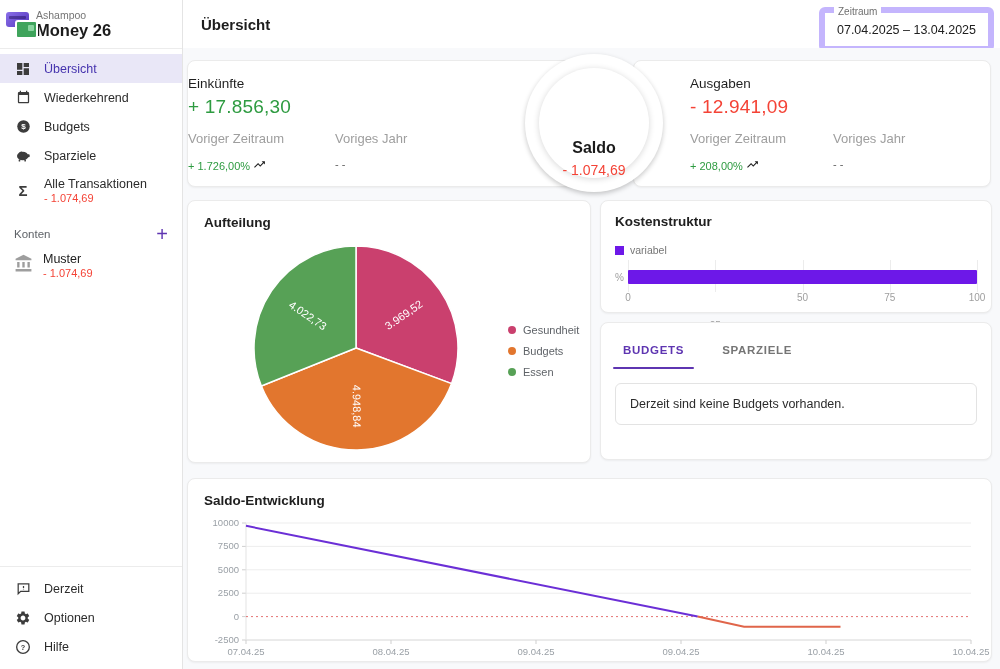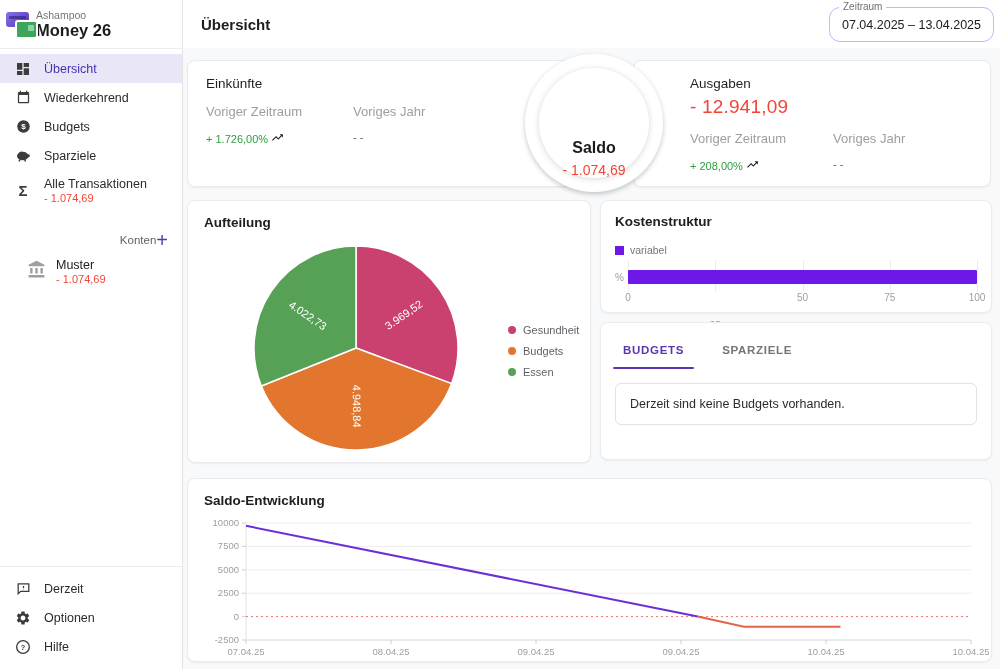--- a/index.html
+++ b/index.html
@@ -19,41 +19,41 @@
   .logo .card2:after{content:'';position:absolute;right:2px;top:3px;width:6px;height:6px;background:#8ad5a0;border-radius:1px}
   .brand-sub{font-size:10.5px;color:#757575;line-height:12px}
   .brand-name{font-size:16.5px;font-weight:700;color:#1c1c1c;line-height:18px}
   .nav{padding-top:5px}
   .nav-item{height:29px;display:flex;align-items:center;padding:0 8px 0 14px;gap:12px;font-size:12.5px;color:#2b2b2b;cursor:pointer}
   .nav-item .ic{width:18px;display:flex;justify-content:center;align-items:center;flex:none;color:#3c3c3c}
   .nav-item.active{background:#e9e7f7;color:#4533ae;font-weight:500}
   .nav-item.two{height:40px}
   .sub-red{font-size:11px;color:#f44336;margin-top:1px;font-weight:400}
   .sigma{font-size:15px;font-weight:700;color:#3c3c3c;line-height:1}
-  .konten-h{display:flex;align-items:center;justify-content:flex-end;padding:0 14px;margin-top:22px;
+  .konten-h{display:flex;align-items:center;justify-content:space-between;padding:0 14px;margin-top:16px;
             font-size:11.5px;color:#5f6368}
   .plus{color:#5e35b1;font-size:20px;font-weight:400;cursor:pointer;line-height:16px}
-  .account{display:flex;align-items:center;gap:10px;padding:10px 27px;cursor:pointer}
+  .account{display:flex;align-items:center;gap:10px;padding:10px 14px;cursor:pointer}
   .acc-name{font-size:12.5px;color:#212121;font-weight:500;line-height:14px}
   .side-footer{margin-top:auto;border-top:1px solid #ececec;padding:7px 0 8px}
 
   
   .main{position:absolute;left:183px;top:0;right:0;bottom:0}
   .topbar{height:48px;background:#fff;border-bottom:1px solid #ececec;position:relative;display:flex;align-items:center}
   .page-title{margin-left:18px;font-size:15px;font-weight:600;color:#1d1d1d}
-  .zeitraum{position:absolute;right:6px;top:7px;width:163px;height:33px;border:1px solid #c4b5fd;border-radius:11px;
+  .zeitraum{position:absolute;right:6px;top:7px;width:163px;height:33px;border:6px solid #c4b5fd;border-radius:6px;
             background:#fff;display:flex;align-items:center;justify-content:center;font-size:12.5px;color:#202020;cursor:pointer}
   .zeitraum .lbl{position:absolute;top:-7px;left:9px;background:#fff;padding:0 4px;font-size:10px;color:#6f6f6f}
   .content{position:absolute;top:48px;left:0;right:0;bottom:0;background:#f8f9fb}
   .card{position:absolute;background:#fff;border:1px solid #ebebeb;border-radius:8px;
         box-shadow:0 1px 2px rgba(0,0,0,.05);box-sizing:border-box}
   .card-title{font-size:13.5px;font-weight:600;color:#202020;padding:14px 16px 0}
 
   
-  .card-income{left:4px;top:12px;width:408px;height:127px;padding-left:18px}
+  .card-income{left:4px;top:12px;width:408px;height:127px;padding-left:0}
   .card-expenses{left:450px;top:12px;width:358px;height:127px;padding-left:56px}
   .sc-title{font-size:13.5px;color:#1f1f1f;margin-top:15px;font-weight:400}
   .amount{font-size:19px;margin-top:5px;letter-spacing:.2px}
   .amount.pos{color:#2e9b41}
   .amount.neg{color:#f44336}
   .sub-row{display:flex;margin-top:13px}
   .sub-col{width:147px}
   .sub-lbl{font-size:13px;color:#9e9e9e}
   .sub-val{font-size:11px;margin-top:12px;display:flex;align-items:center;gap:3px}
   .sub-val.pos{color:#2e9b41;font-weight:500}
@@ -214,20 +214,21 @@
     <div class="zeitraum">
       <span class="lbl">Zeitraum</span>
       <span>07.04.2025 – 13.04.2025</span>
     </div>
   </div>
 
   <div class="content">
 
     <div class="card card-income">
       <div class="sc-title">Einkünfte</div>
+      <div class="amount pos">+ 17.856,30</div>
       <div class="sub-row">
         <div class="sub-col">
           <div class="sub-lbl">Voriger Zeitraum</div>
           <div class="sub-val pos">
             <span>+ 1.726,00%</span>
             <span>
               <svg width="13" height="13" viewBox="0 0 24 24">
                   <path fill="#1f1f1f" d="M16 6l2.29 2.29-4.88 4.88-4-4L2 16.59 3.41 18l6-6 4 4 6.3-6.29L22 12V6z"></path>
                 </svg>
             </span>

